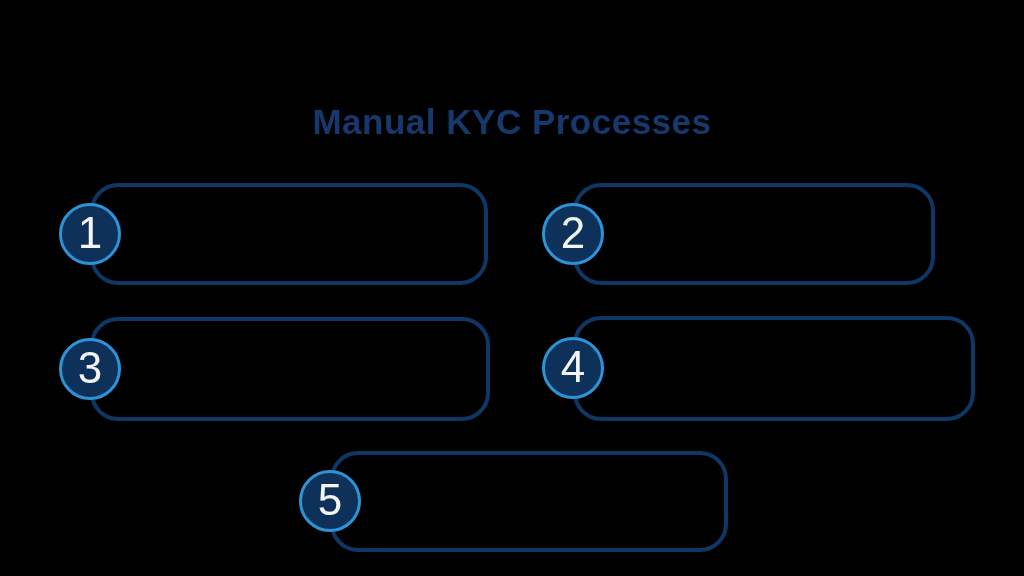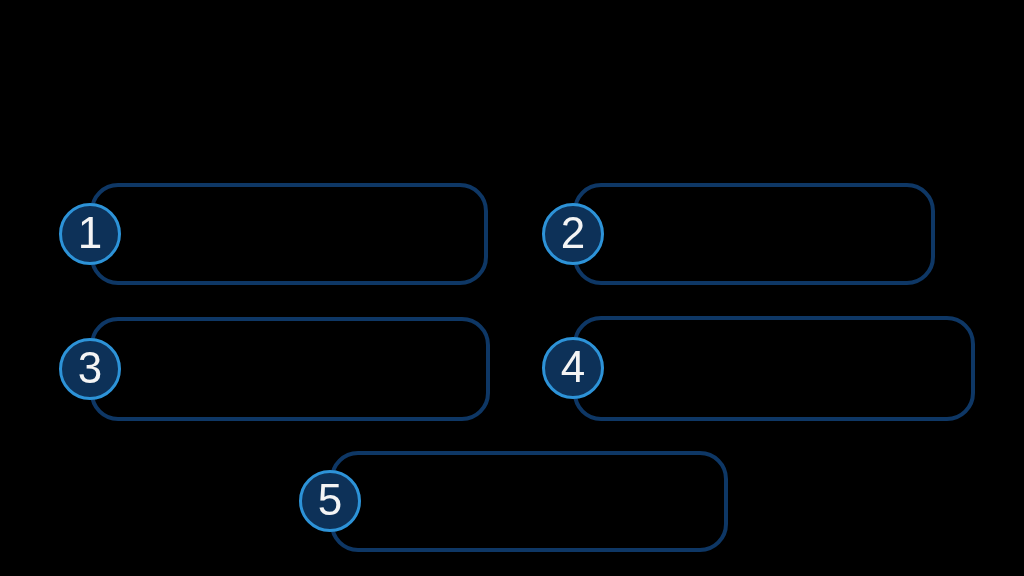--- a/index.html
+++ b/index.html
@@ -66,20 +66,21 @@
     font-weight: 400;
     line-height: 1;
     transform: translateY(-1px);
   }
 </style>
 </head>
 <body>
 
 <div class="stage">
 
+  <h1 class="title">Manual KYC Processes</h1>
 
   <div class="step" id="step-1"></div>
   <div class="step" id="step-2"></div>
   <div class="step" id="step-3"></div>
   <div class="step" id="step-4"></div>
   <div class="step" id="step-5"></div>
 
   <div class="badge" id="badge-1">
     <span class="num">1</span>
   </div>

